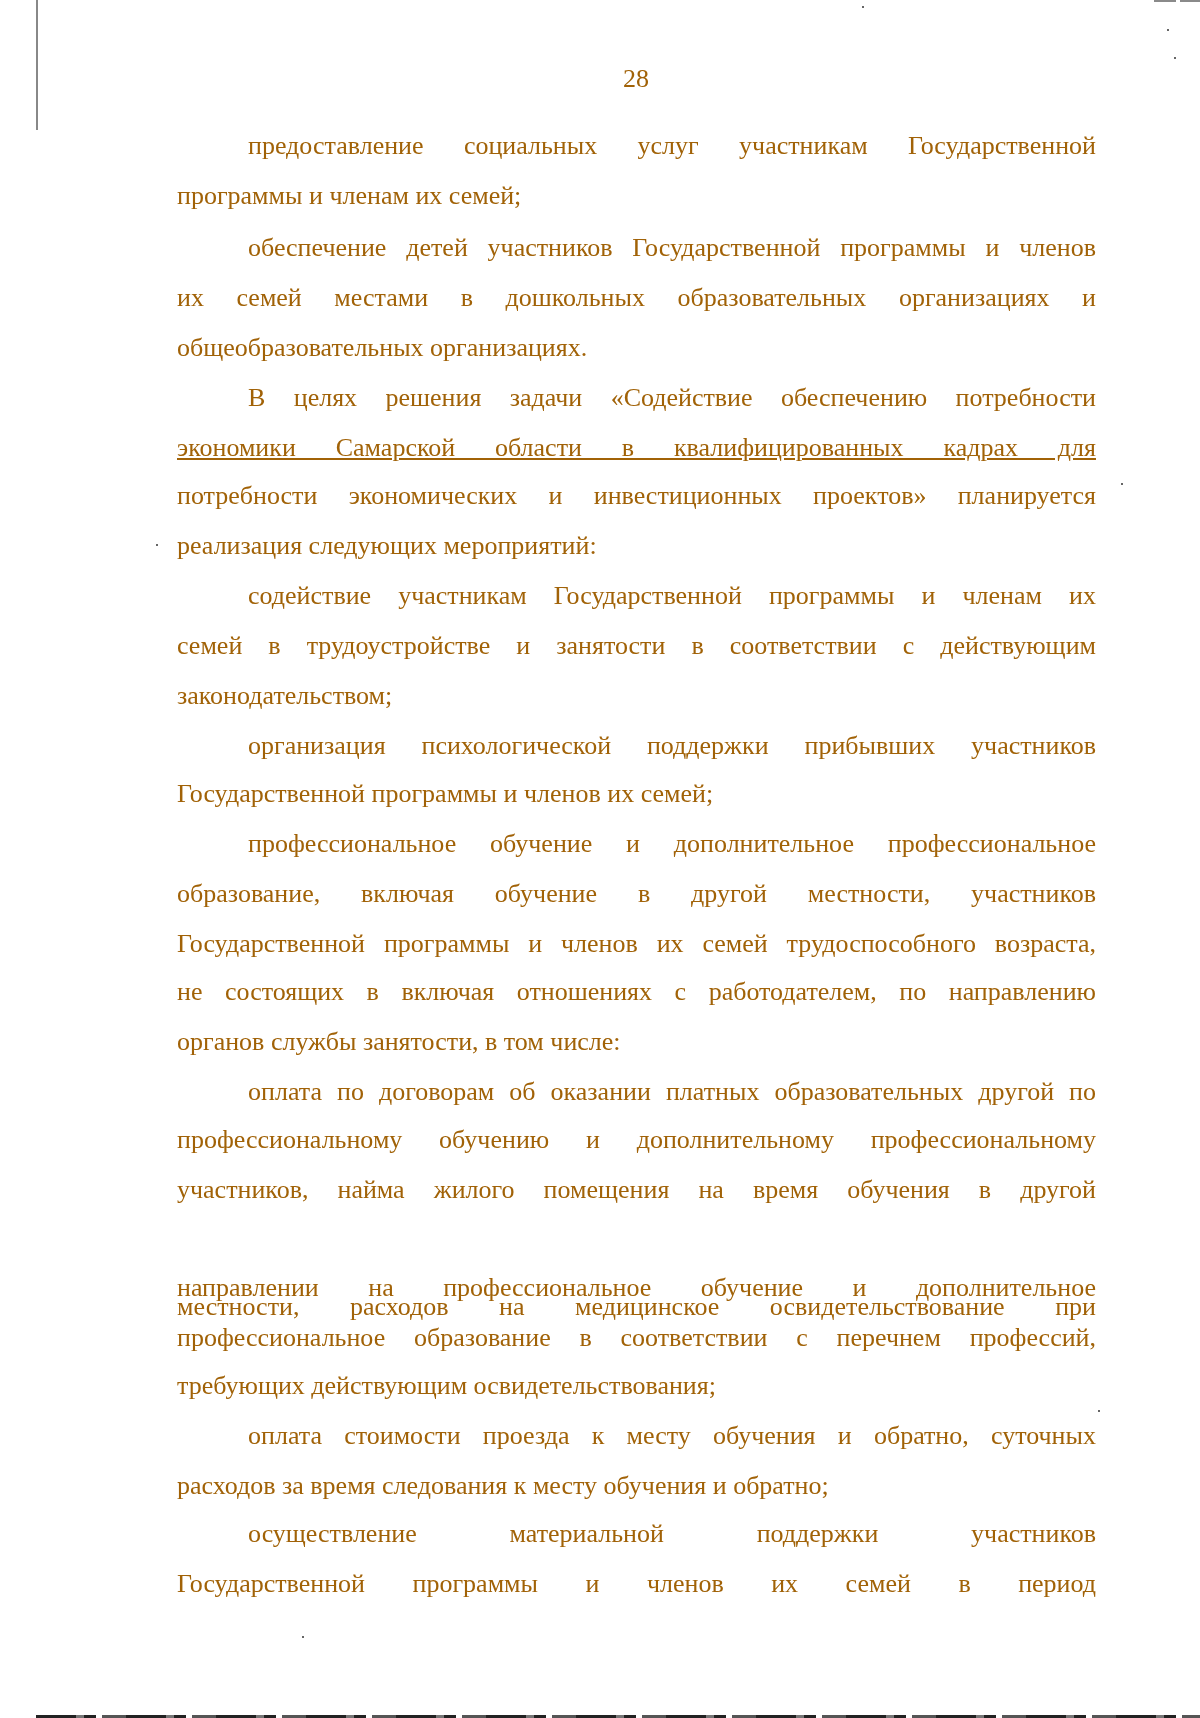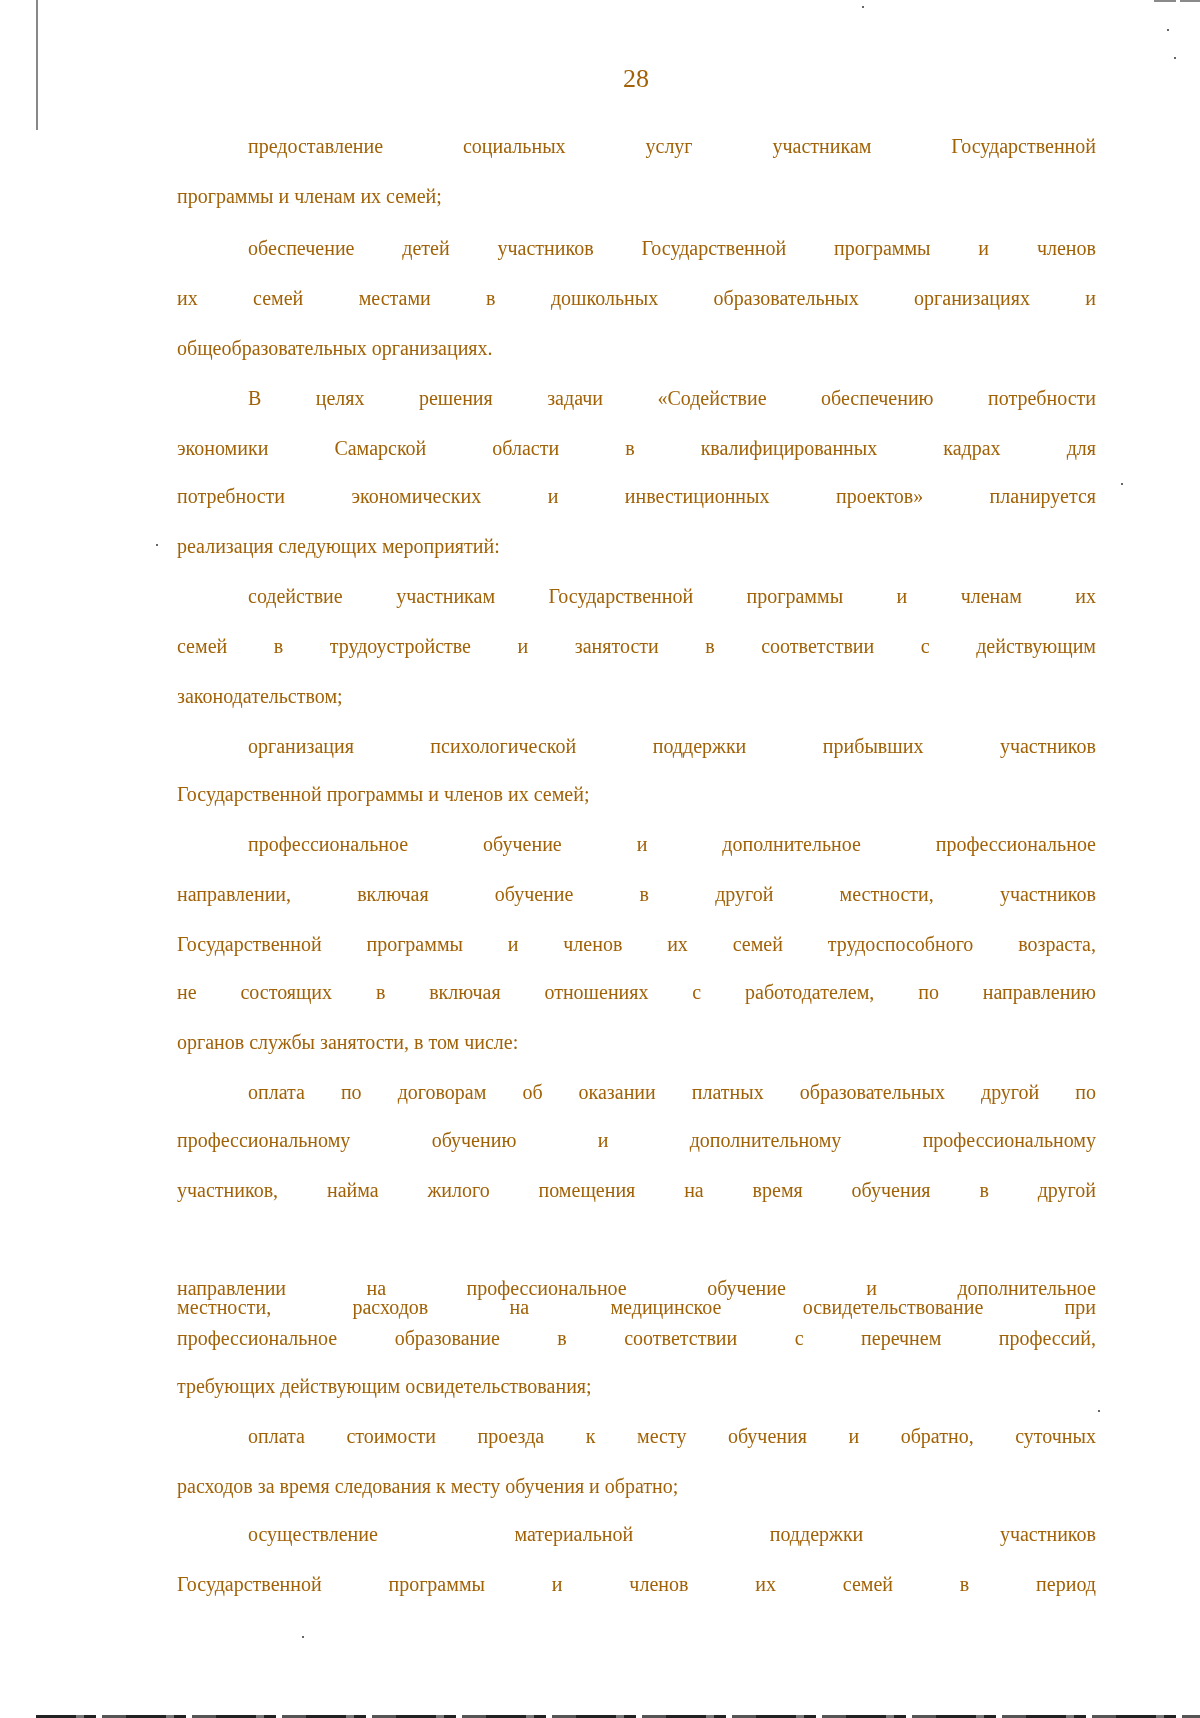--- a/index.html
+++ b/index.html
@@ -9,21 +9,21 @@
       background: #ffffff; color: #a16207;
       font-family: "Liberation Serif", "DejaVu Serif", serif;
       margin-left: 36px;
     }
     .page-number {
       position: absolute; top: 64px; left: 0; width: 1200px; text-align: center;
       font-size: 26px; line-height: 30px;
     }
     .line {
       position: absolute; left: 141px; width: 919px;
-      font-size: 20px; line-height: 32px; height: 32px;
+      font-size: 26px; line-height: 32px; height: 32px;
       text-align: justify; text-align-last: justify; white-space: nowrap;
       overflow: visible;
     }
     .line.indent { left: 212px; width: 848px; }
     .line.last { text-align-last: left; }
     .edge-left {
       position: absolute; left: 0; top: 0; width: 2px; height: 130px; background: #888;
     }
     .edge-left-dash {
       position: absolute; left: 0; width: 2px; height: 6px; background: #888;
@@ -61,30 +61,30 @@
 
   <div class="page-number">28</div>
 
   <div id="lines">
       <div class="line indent" style="top: 130px;">предоставление социальных услуг участникам Государственной</div>
       <div class="line last" style="top: 180px;">программы и членам их семей;</div>
       <div class="line indent" style="top: 232px;">обеспечение детей участников Государственной программы и членов</div>
       <div class="line" style="top: 282px;">их семей местами в дошкольных образовательных организациях и</div>
       <div class="line last" style="top: 332px;">общеобразовательных организациях.</div>
       <div class="line indent" style="top: 382px;">В целях решения задачи «Содействие обеспечению потребности</div>
-      <div class="line" style="top: 432px;">экономики Самарской области в квалифицированных кадрах для</div>
+      <div class="line" style="top: 432px; text-decoration: underline;">экономики Самарской области в квалифицированных кадрах для</div>
       <div class="line" style="top: 480px;">потребности экономических и инвестиционных проектов» планируется</div>
       <div class="line last" style="top: 530px;">реализация следующих мероприятий:</div>
       <div class="line indent" style="top: 580px;">содействие участникам Государственной программы и членам их</div>
       <div class="line" style="top: 630px;">семей в трудоустройстве и занятости в соответствии с действующим</div>
       <div class="line last" style="top: 680px;">законодательством;</div>
       <div class="line indent" style="top: 730px;">организация психологической поддержки прибывших участников</div>
       <div class="line last" style="top: 778px;">Государственной программы и членов их семей;</div>
       <div class="line indent" style="top: 828px;">профессиональное обучение и дополнительное профессиональное</div>
-      <div class="line" style="top: 878px;">направлении, включая обучение в другой местности, участников</div>
+      <div class="line" style="top: 878px;">образование, включая обучение в другой местности, участников</div>
       <div class="line" style="top: 928px;">Государственной программы и членов их семей трудоспособного возраста,</div>
       <div class="line" style="top: 976px;">не состоящих в включая отношениях с работодателем, по направлению</div>
       <div class="line last" style="top: 1026px;">органов службы занятости, в том числе:</div>
       <div class="line indent" style="top: 1076px;">оплата по договорам об оказании платных образовательных другой по</div>
       <div class="line" style="top: 1124px;">профессиональному обучению и дополнительному профессиональному</div>
       <div class="line" style="top: 1174px;">участников, найма жилого помещения на время обучения в другой</div>
       <div class="line" style="top: 1291px;">местности, расходов на медицинское освидетельствование при</div>
       <div class="line" style="top: 1272px;">направлении на профессиональное обучение и дополнительное</div>
       <div class="line" style="top: 1322px;">профессиональное образование в соответствии с перечнем профессий,</div>
       <div class="line last" style="top: 1370px;">требующих действующим освидетельствования;</div>

